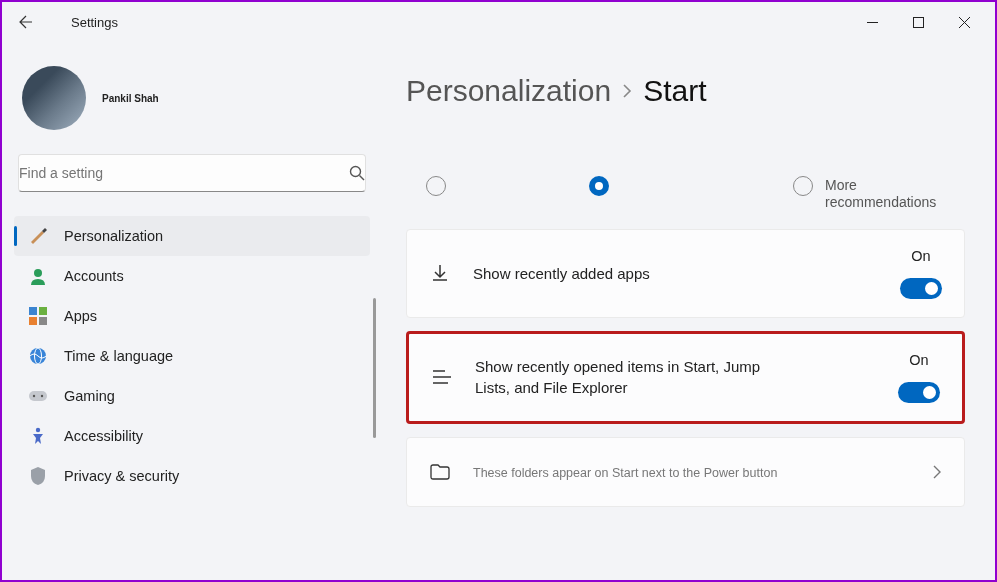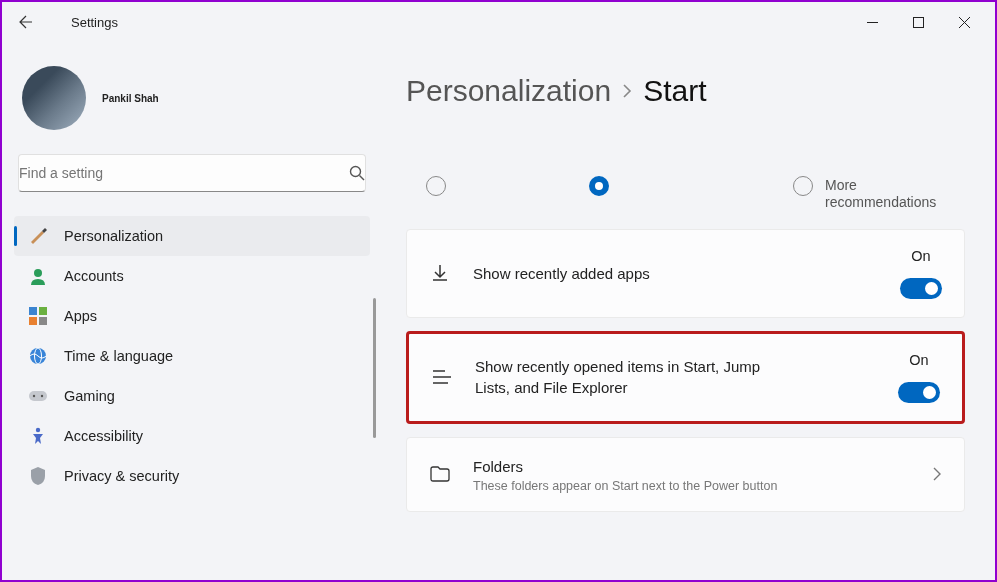--- a/index.html
+++ b/index.html
@@ -231,21 +231,20 @@
         </div>
       </div>
 
       <div class="card">
         <div class="card-icon">
             <svg width="20" height="16" viewBox="0 0 20 16">
               <path d="M1 3 Q1 1 3 1 L8 1 L10 3 L17 3 Q19 3 19 5 L19 13 Q19 15 17 15 L3 15 Q1 15 1 13 Z" stroke="#333" stroke-width="1.3" fill="none"></path>
             </svg>
           </div>
         <div class="card-body">
-          <div class="card-title">Folders</div>
           <div class="card-sub">These folders appear on Start next to the Power button</div>
         </div>
         <svg class="card-chevron" width="10" height="14" viewBox="0 0 10 14">
             <path d="M2 1 L8 7 L2 13" stroke="#777" stroke-width="1.4" fill="none"></path>
           </svg>
       </div>
     </div>
   </div>
 </div>
 

